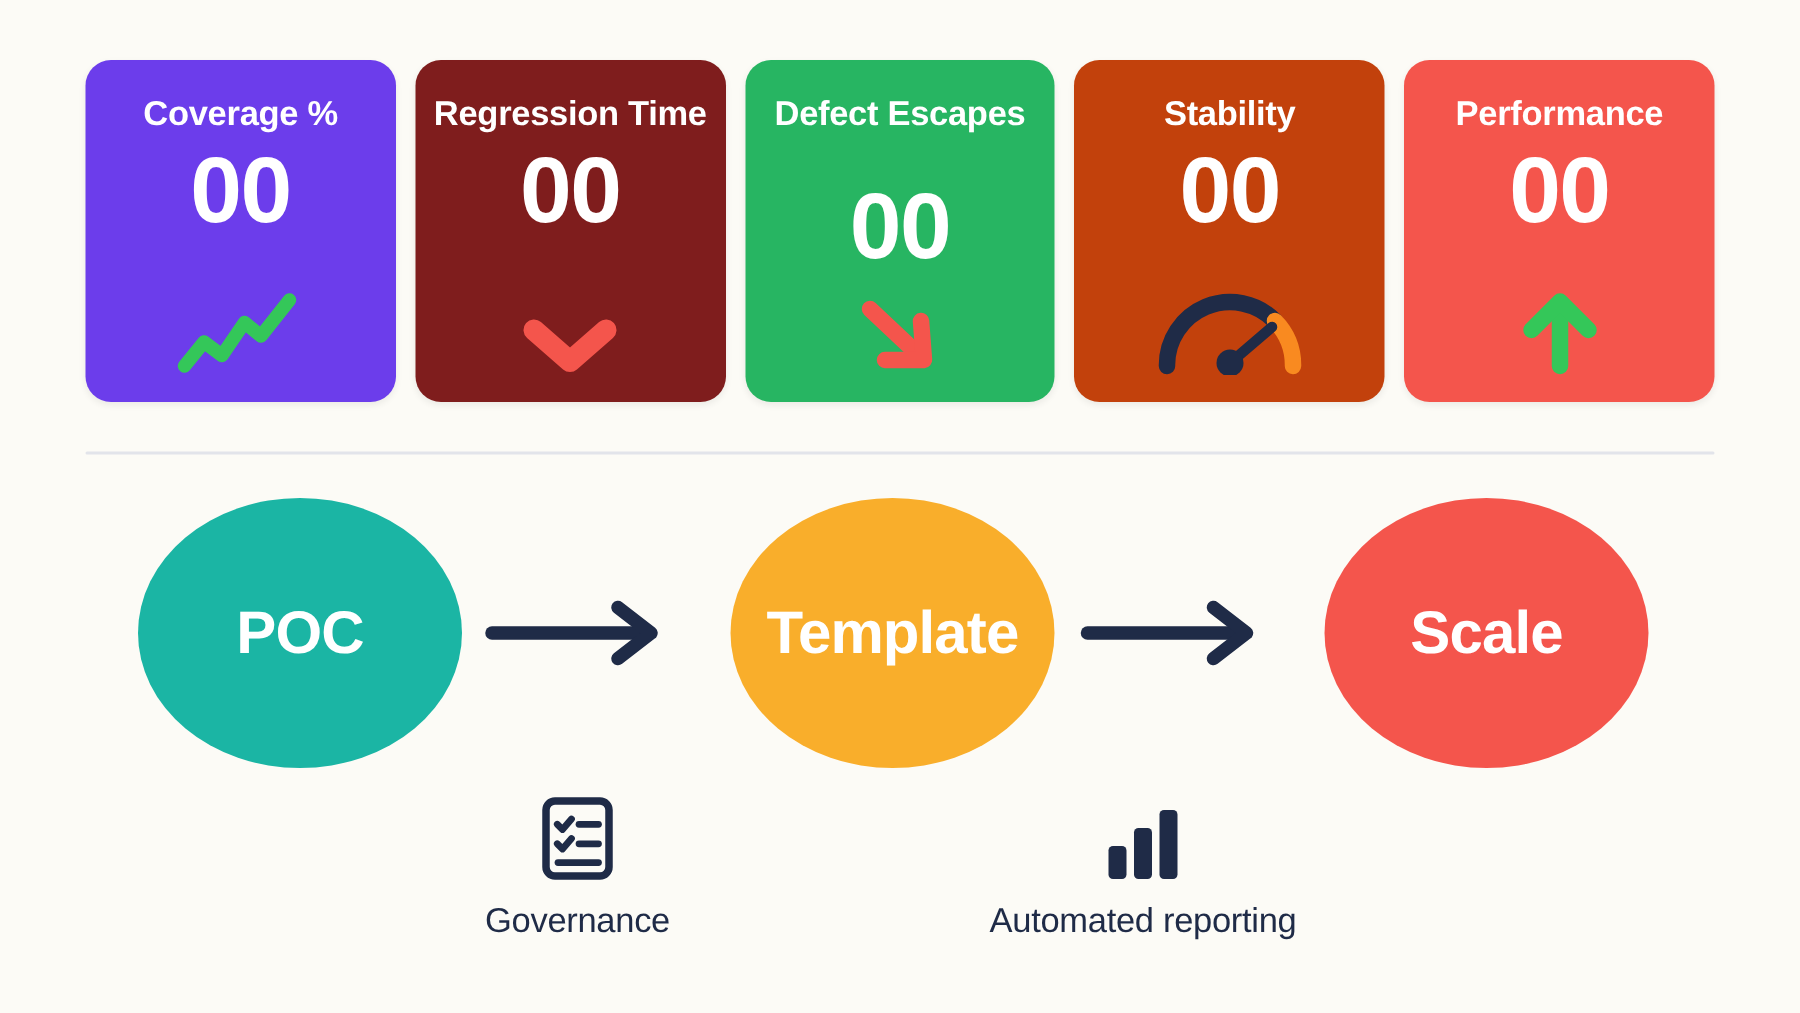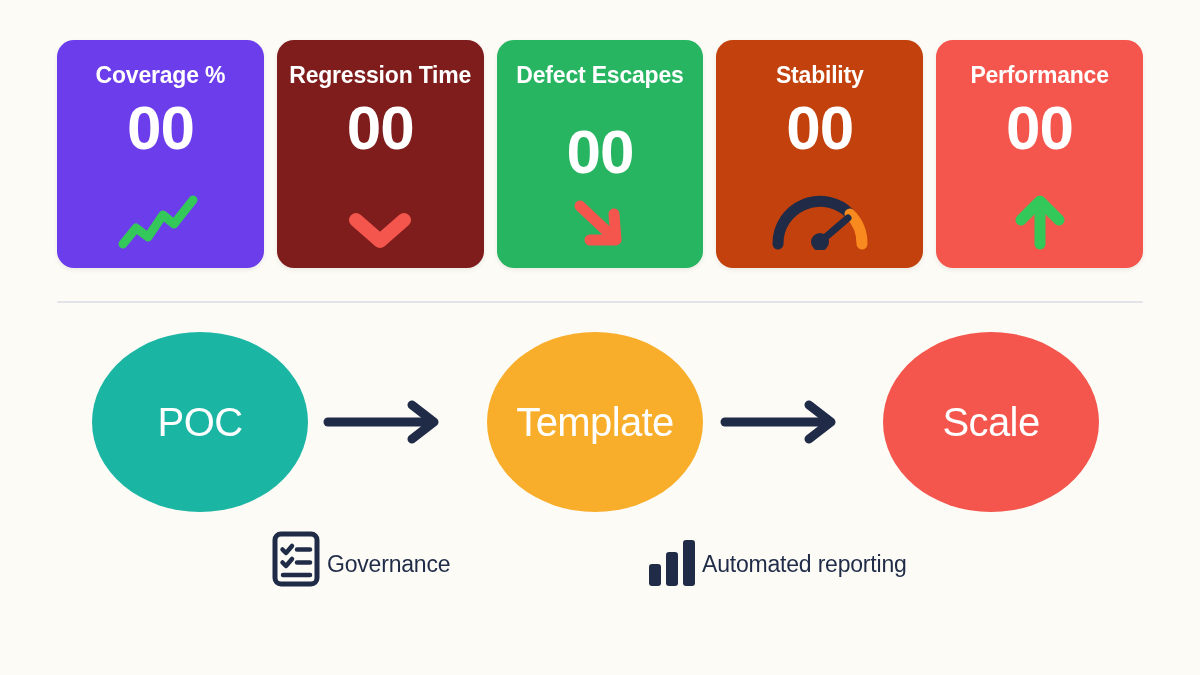--- a/index.html
+++ b/index.html
@@ -97,21 +97,21 @@
     height: 180px;
     border-radius: 50%;
     display: flex;
     align-items: center;
     justify-content: center;
   }
 
   .flow-node .node-label {
     color: #ffffff;
     font-size: 40px;
-    font-weight: normal;
+    font-weight: bold;
     letter-spacing: -0.6px;
     white-space: nowrap;
   }
 
   #node-0 { left: 92px; }
   #node-1 { left: 487px; }
   #node-2 { left: 883px; }
 
   .flow-arrow {
     position: absolute;
@@ -121,20 +121,21 @@
   }
   #arrow-0 { left: 322px; }
   #arrow-1 { left: 719px; }
 
   
   .annotation {
     position: absolute;
     top: 196px;
     width: 240px;
     display: flex;
+    flex-direction: column;
     align-items: center;
     text-align: center;
   }
   #annotation-0 { left: 265px; }
   #annotation-1 { left: 642px; }
 
   .annotation-icon {
     height: 62px;
     display: flex;
     align-items: flex-end;

